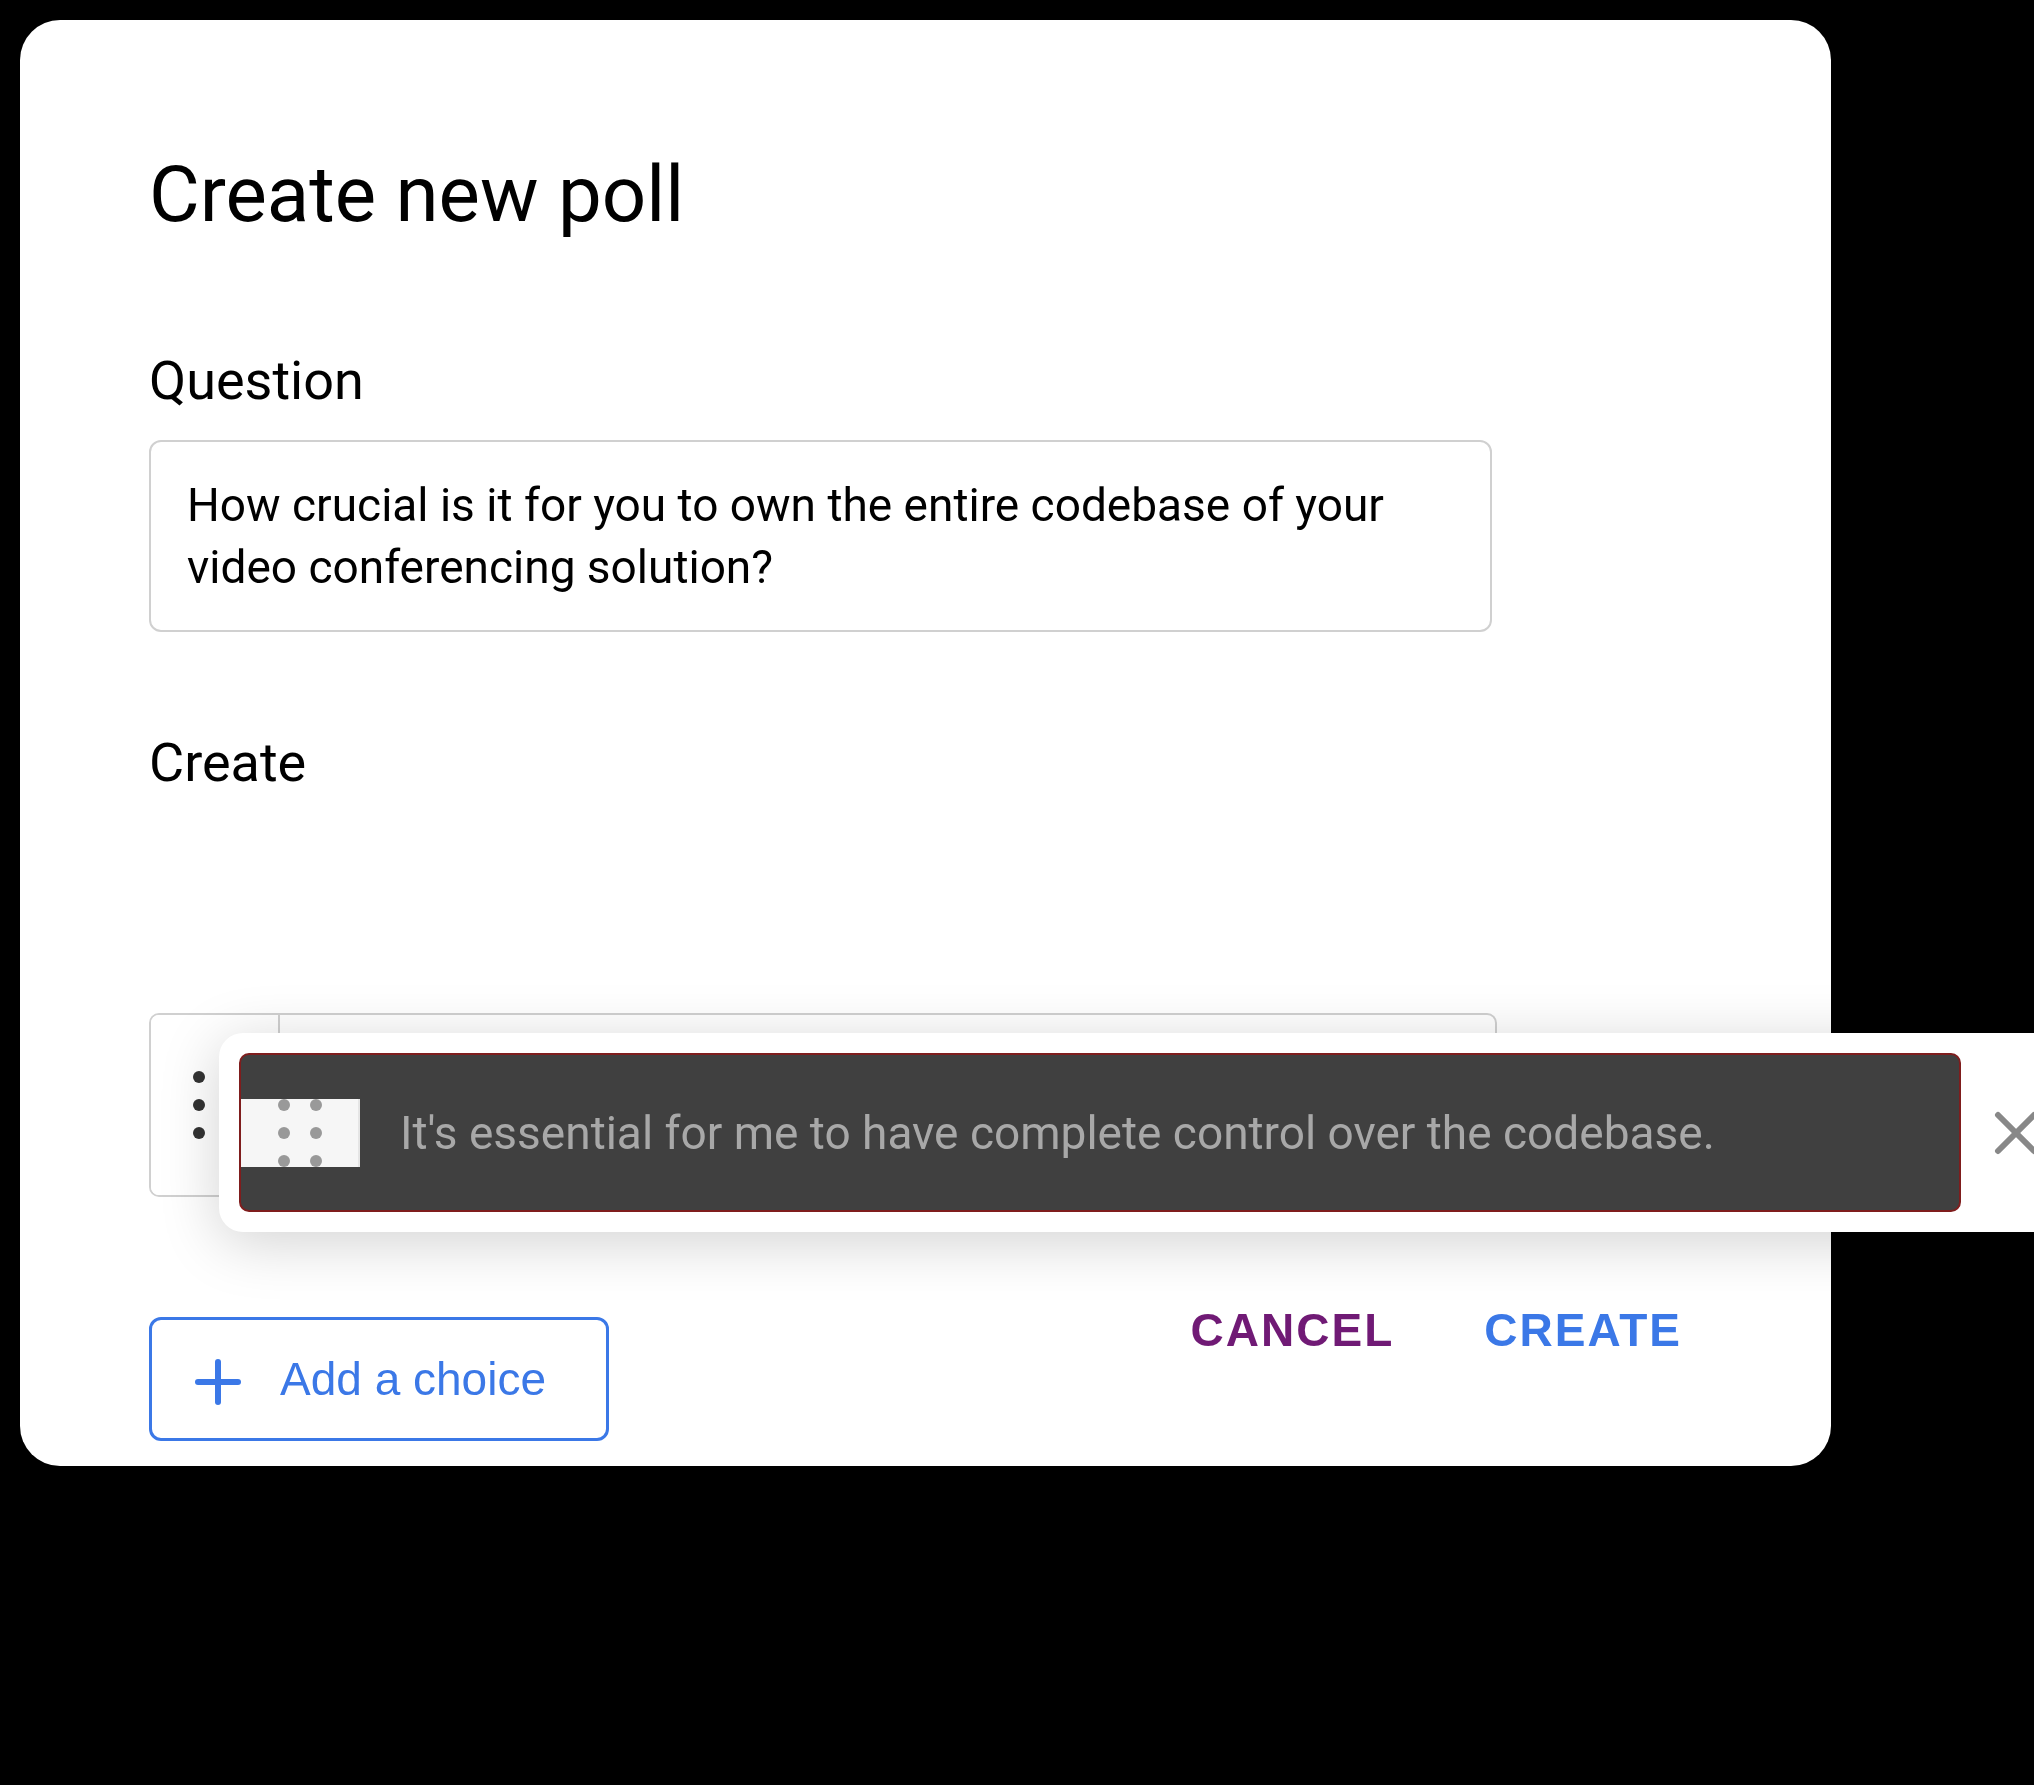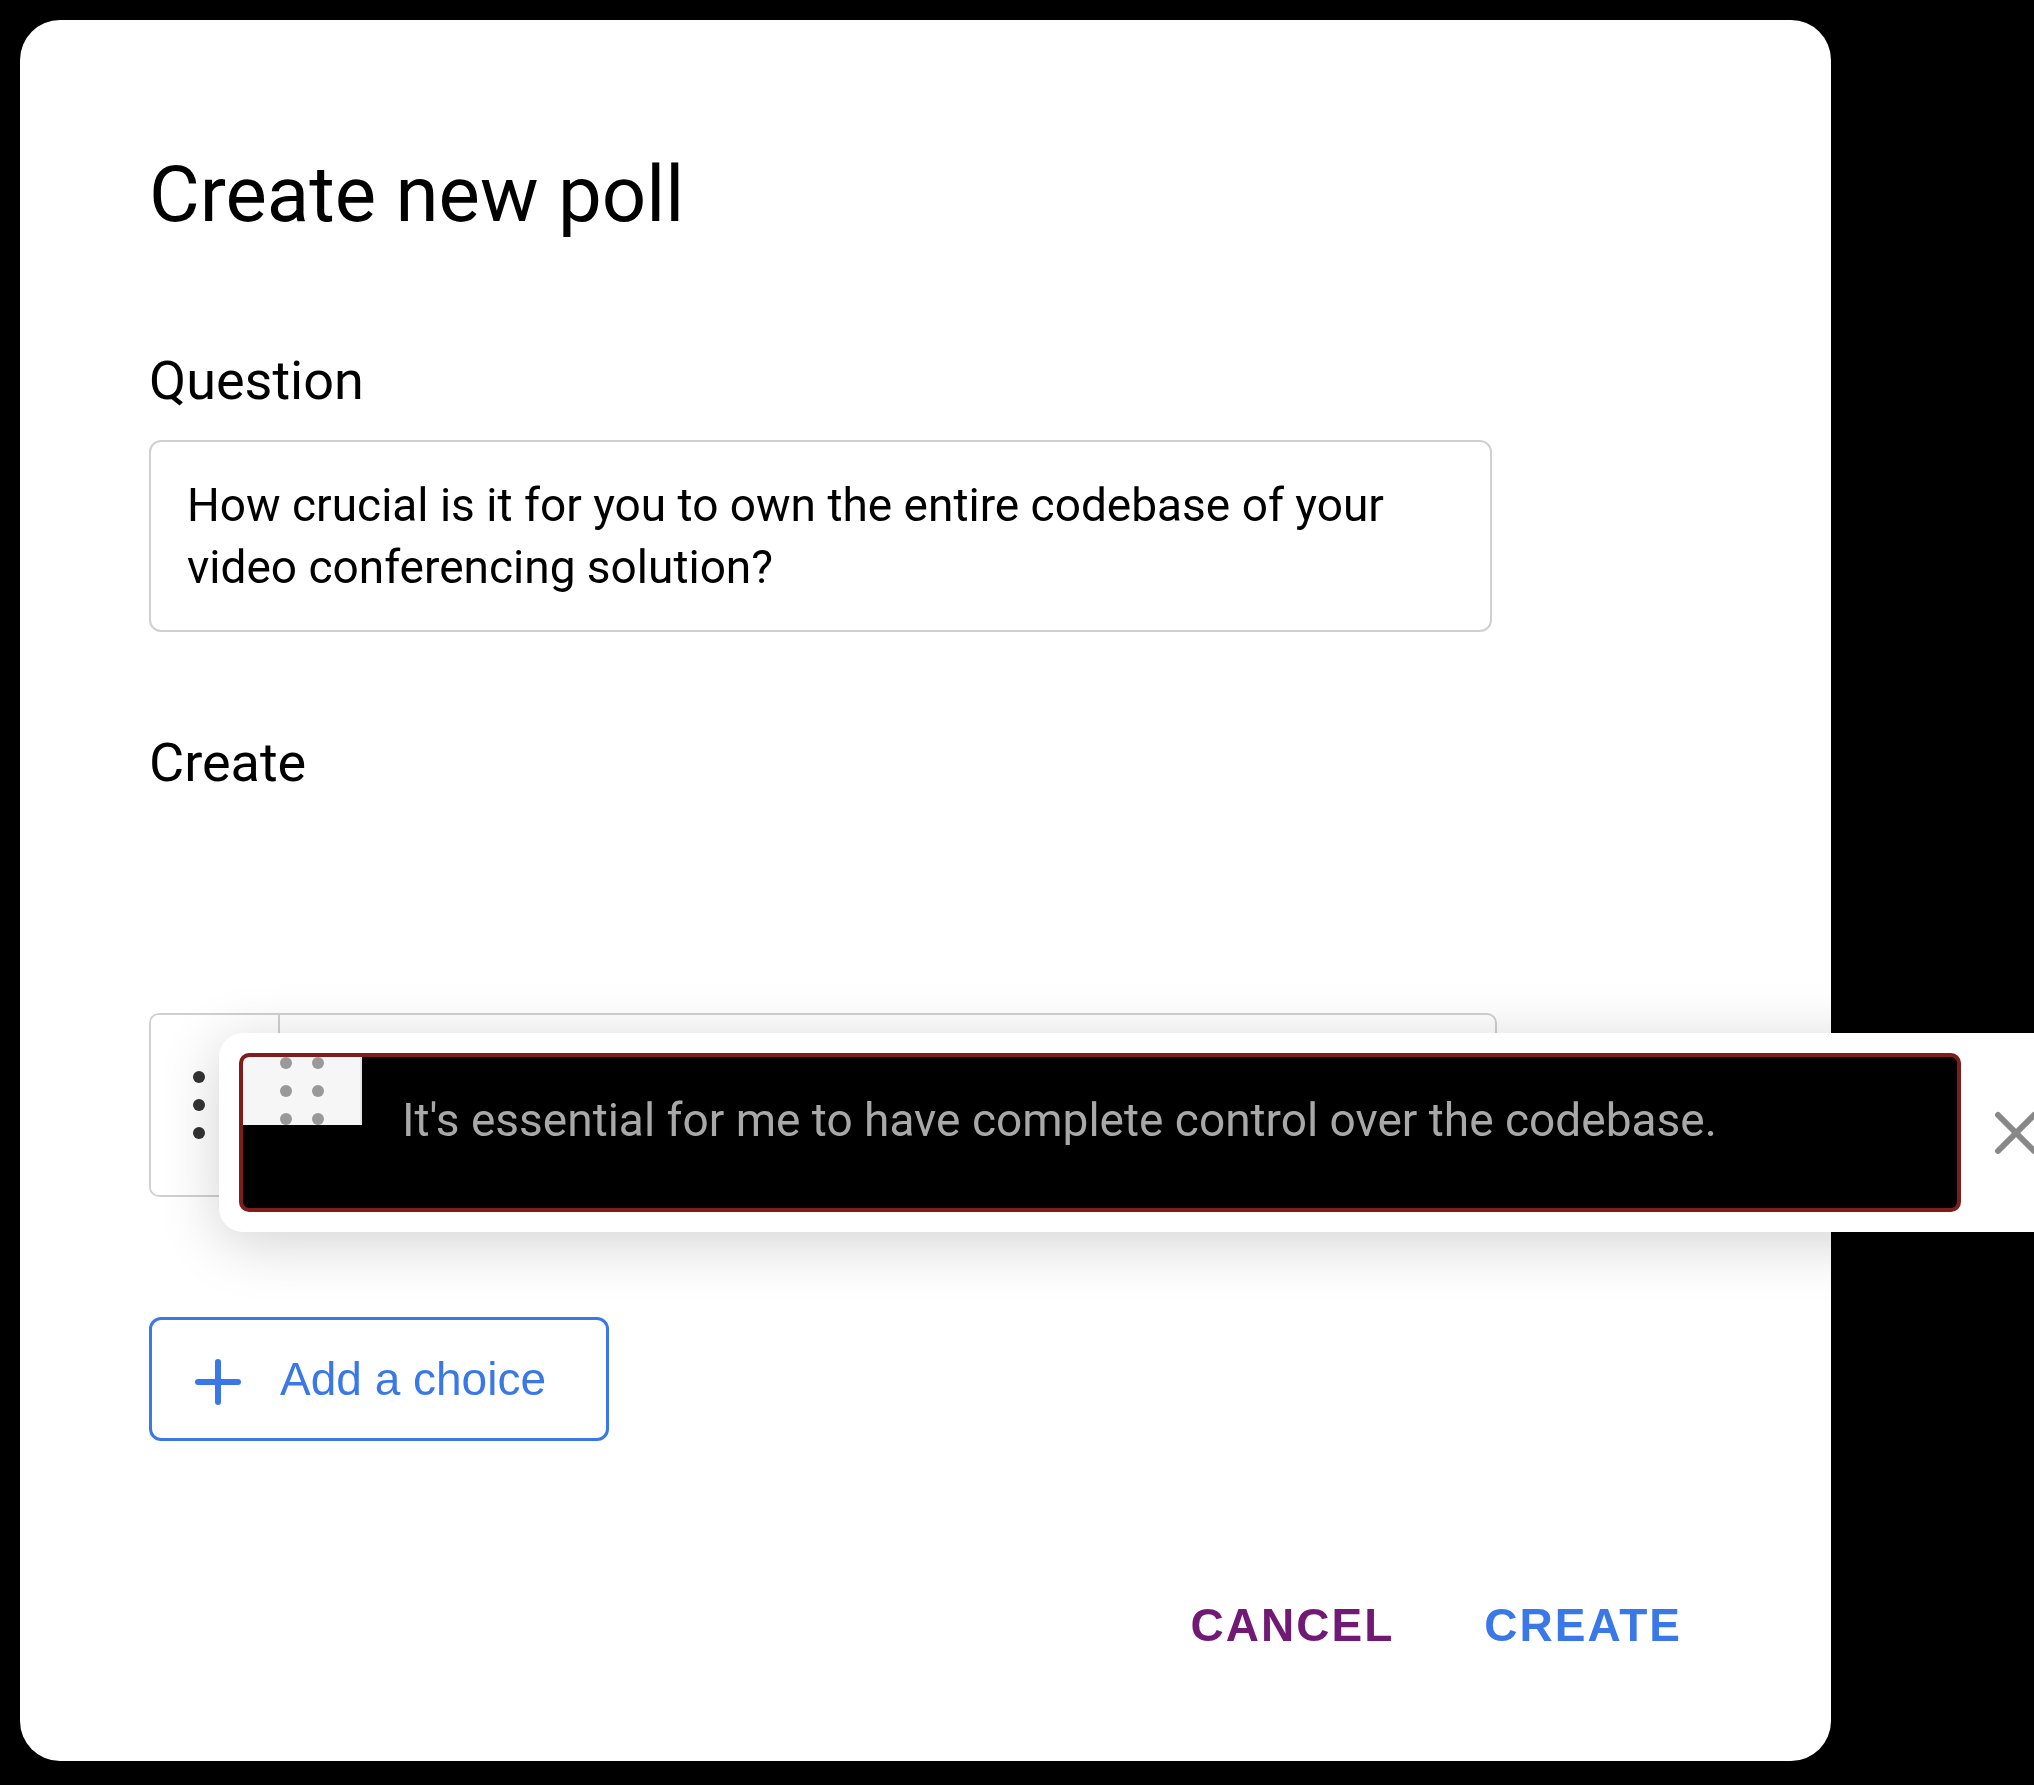--- a/index.html
+++ b/index.html
@@ -12,21 +12,21 @@
       background: #000;
       width: 2035px;
       height: 1785px;
       position: relative;
     }
     .modal {
       position: absolute;
       top: 20px;
       left: 20px;
       width: 1811px;
-      height: 1741px;
+      height: 1446px;
       background: #fff;
       border-radius: 40px;
       padding: 129px 129px 80px 129px;
       box-shadow: 0 0 60px 10px rgba(0,0,0,0.5);
     }
     .modal-title {
       font-size: 78px;
       font-weight: 400;
       color: #000;
       margin-bottom: 109px;
@@ -65,25 +65,25 @@
       box-shadow: 0 10px 60px rgba(0,0,0,0.18);
       padding: 20px 30px 20px 20px;
       display: flex;
       align-items: center;
       gap: 0;
       z-index: 10;
     }
     .choice-floating .choice-box {
       flex: 1;
       display: flex;
-      align-items: flex-start;
-      border: 4px solid #7f1d1d;
+      align-items: center;
+      border: 2px solid #7f1d1d;
       border-radius: 10px;
       overflow: hidden;
-      background: #000000;
+      background: #404040;
       min-height: 159px;
     }
     .choice-floating .drag-handle-area {
       width: 119px;
       background: #f6f6f6;
       border-right: 2px solid #e5e5e5;
       display: flex;
       align-items: center;
       justify-content: center;
     }

